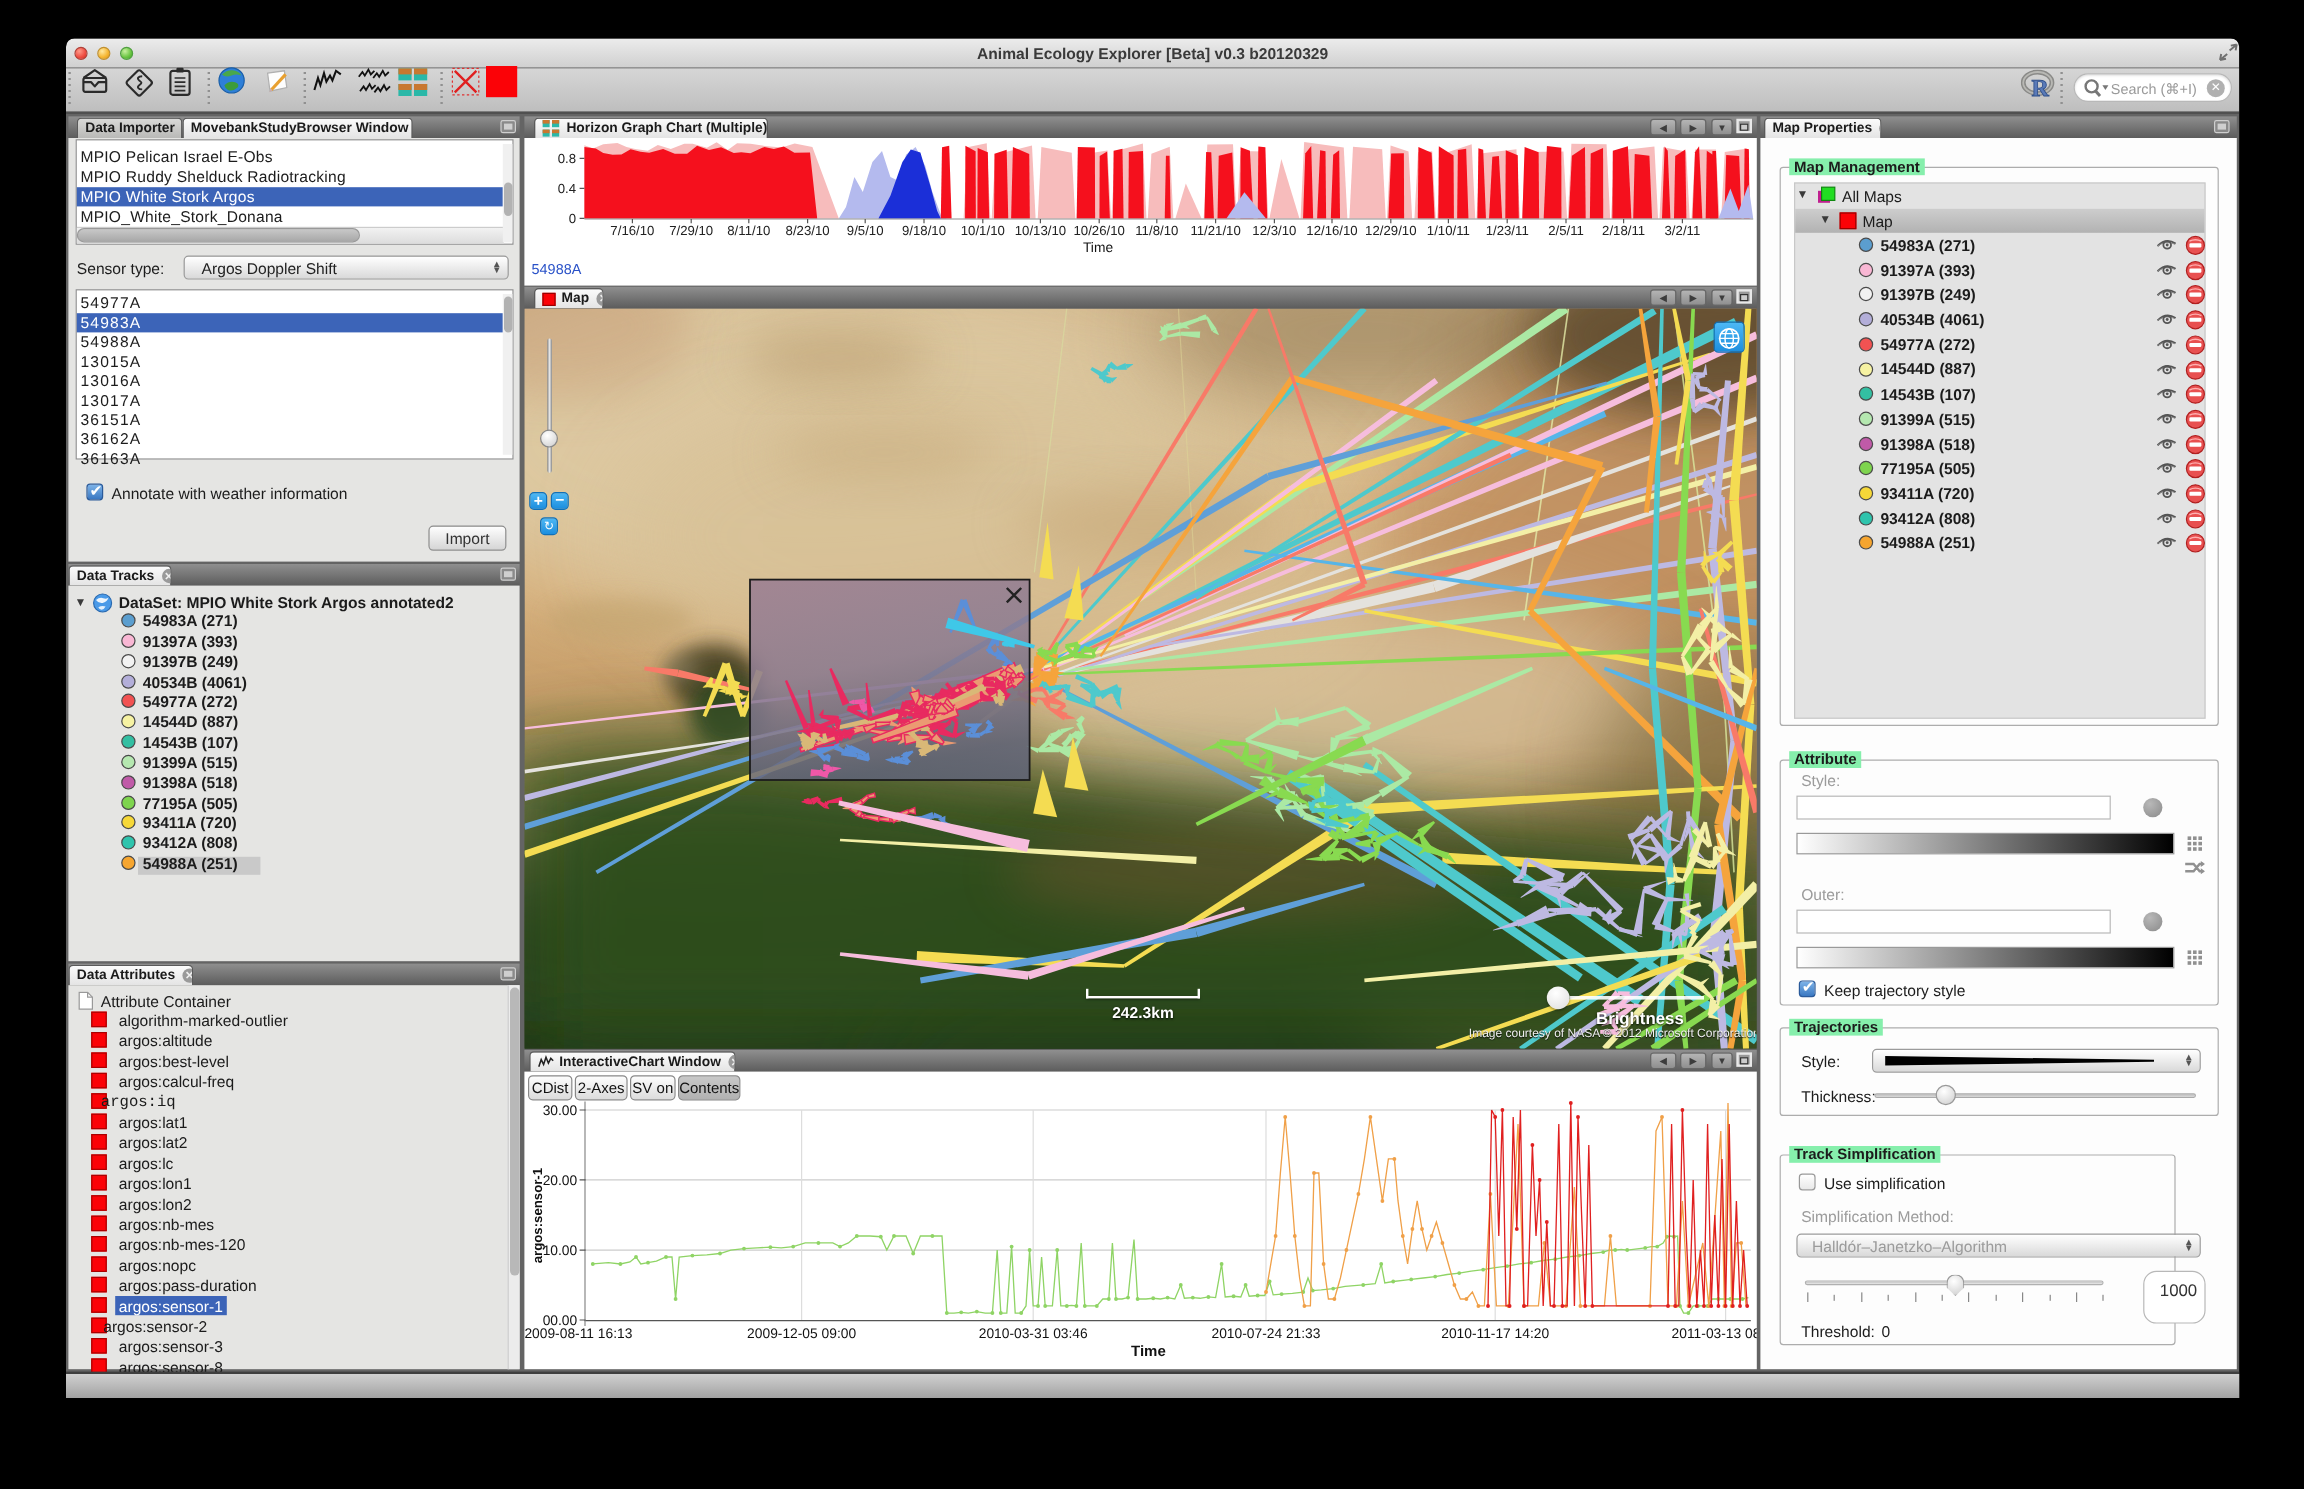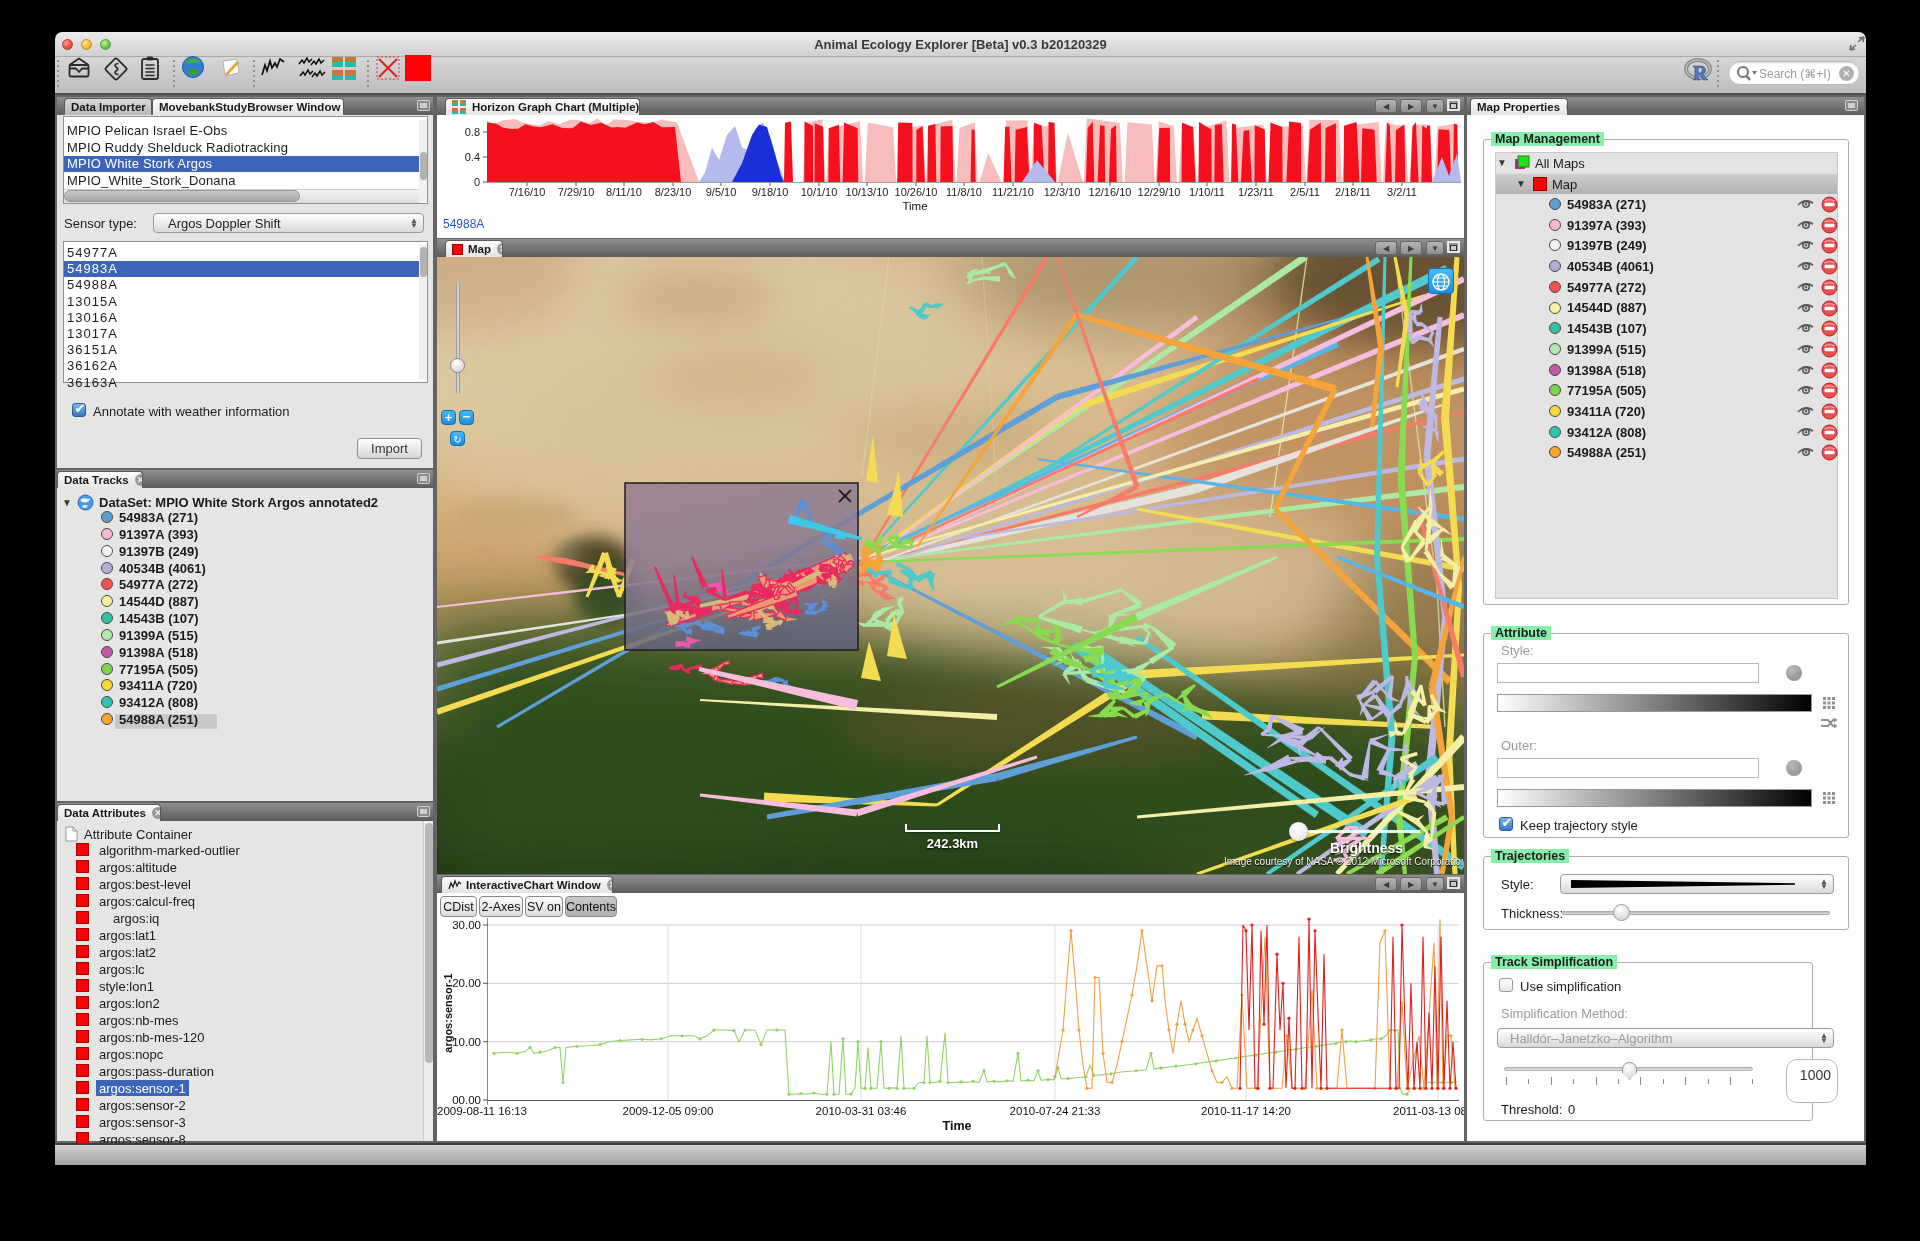--- a/index.html
+++ b/index.html
@@ -308,44 +308,44 @@
     <div class="abs atxt" style="left:84px;top:827px;">Attribute Container</div>
     <div class="abs rsq" style="left:76px;top:843px;"></div>
     <div class="abs atxt" style="left:99px;top:843px;">algorithm-marked-outlier</div>
     <div class="abs rsq" style="left:76px;top:860px;"></div>
     <div class="abs atxt" style="left:99px;top:860px;">argos:altitude</div>
     <div class="abs rsq" style="left:76px;top:877px;"></div>
     <div class="abs atxt" style="left:99px;top:877px;">argos:best-level</div>
     <div class="abs rsq" style="left:76px;top:894px;"></div>
     <div class="abs atxt" style="left:99px;top:894px;">argos:calcul-freq</div>
     <div class="abs rsq" style="left:76px;top:911px;"></div>
-    <div class="abs atxt" style="left:113px;top:911px;">argos:iq</div>
+    <div class="abs atxt" style="left:84px;top:911px;font-family:Liberation Mono, monospace;">argos:iq</div>
     <div class="abs rsq" style="left:76px;top:928px;"></div>
     <div class="abs atxt" style="left:99px;top:928px;">argos:lat1</div>
     <div class="abs rsq" style="left:76px;top:945px;"></div>
     <div class="abs atxt" style="left:99px;top:945px;">argos:lat2</div>
     <div class="abs rsq" style="left:76px;top:962px;"></div>
     <div class="abs atxt" style="left:99px;top:962px;">argos:lc</div>
     <div class="abs rsq" style="left:76px;top:979px;"></div>
-    <div class="abs atxt" style="left:99px;top:979px;">style:lon1</div>
+    <div class="abs atxt" style="left:99px;top:979px;">argos:lon1</div>
     <div class="abs rsq" style="left:76px;top:996px;"></div>
     <div class="abs atxt" style="left:99px;top:996px;">argos:lon2</div>
     <div class="abs rsq" style="left:76px;top:1013px;"></div>
     <div class="abs atxt" style="left:99px;top:1013px;">argos:nb-mes</div>
     <div class="abs rsq" style="left:76px;top:1030px;"></div>
     <div class="abs atxt" style="left:99px;top:1030px;">argos:nb-mes-120</div>
     <div class="abs rsq" style="left:76px;top:1047px;"></div>
     <div class="abs atxt" style="left:99px;top:1047px;">argos:nopc</div>
     <div class="abs rsq" style="left:76px;top:1064px;"></div>
     <div class="abs atxt" style="left:99px;top:1064px;">argos:pass-duration</div>
     <div class="abs rsq" style="left:76px;top:1081px;"></div>
     <div class="abs" style="left:96px;top:1080px;width:93px;height:16px;background:#3c64b8;"></div>
     <div class="abs atxt" style="left:99px;top:1081px;color:#fff;">argos:sensor-1</div>
     <div class="abs rsq" style="left:76px;top:1098px;"></div>
-    <div class="abs atxt" style="left:99px;top:1098px;">argos:sensor-2</div>
+    <div class="abs atxt" style="left:86px;top:1098px;">argos:sensor-2</div>
     <div class="abs rsq" style="left:76px;top:1115px;"></div>
     <div class="abs atxt" style="left:99px;top:1115px;">argos:sensor-3</div>
     <div class="abs rsq" style="left:76px;top:1132px;"></div>
     <div class="abs atxt" style="left:99px;top:1132px;">argos:sensor-8</div>
     <div class="abs" style="left:423px;top:821px;width:10px;height:320px;background:#ececec;border-left:1px solid #ccc;"></div>
     <div class="abs" style="left:424.5px;top:823px;width:8px;height:240px;border-radius:4px;background:#b8b8b8;"></div>
     <div class="abs groupbox" style="left:1483px;top:139px;width:366px;height:466px;">
       <div class="grouplabel">Map Management</div>
     </div>
     <div class="abs" style="left:1495px;top:152px;width:343px;height:447px;background:#e3e3e3;border:1px solid #c8c8c8;"></div>

